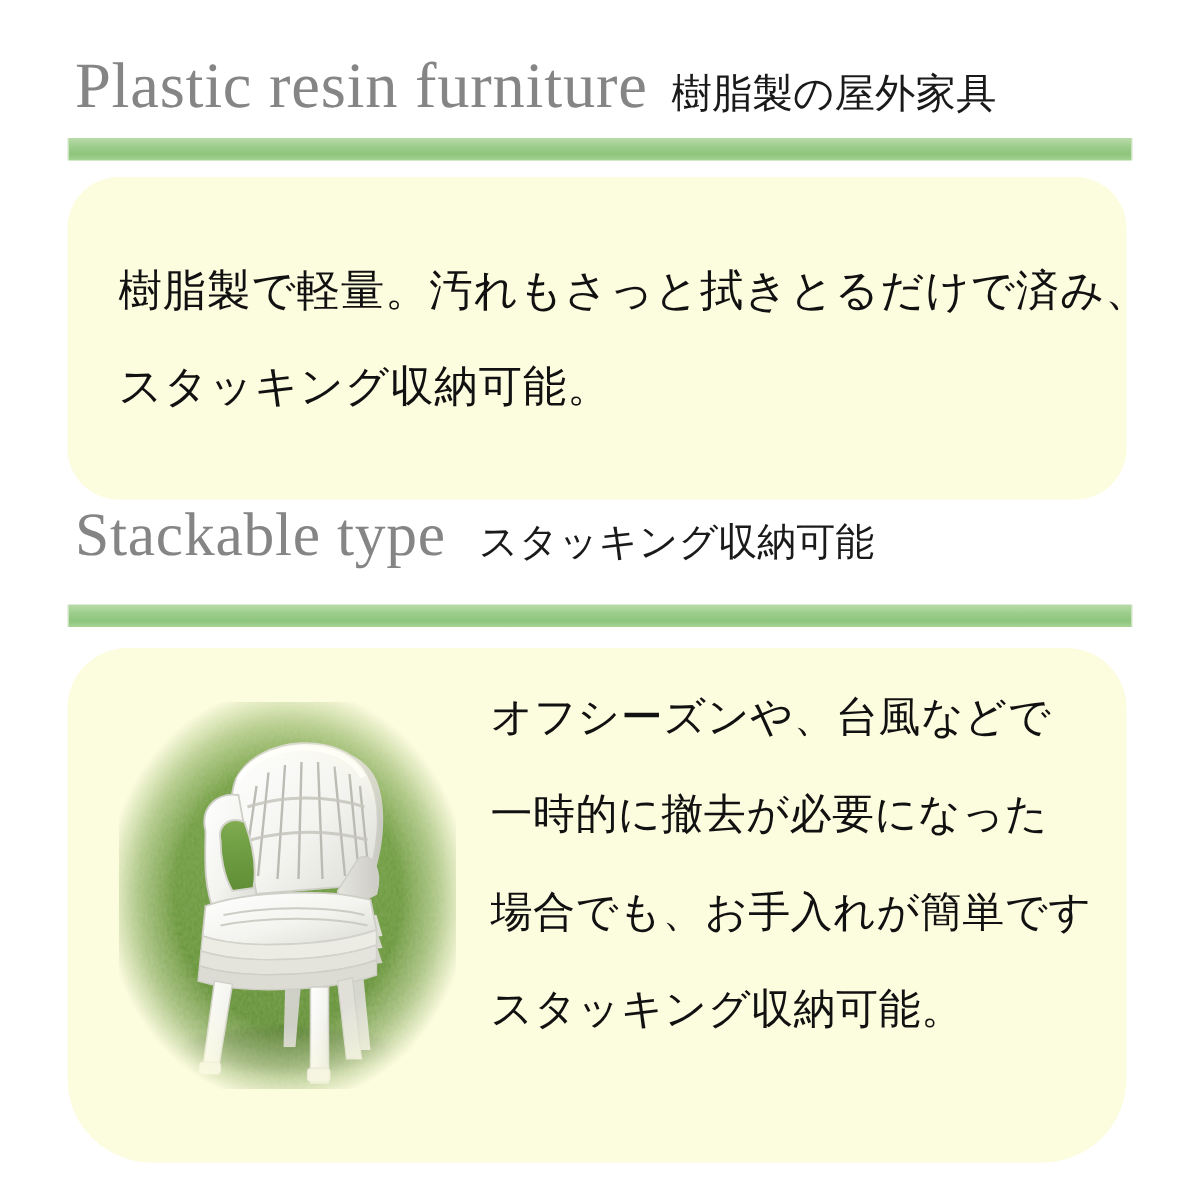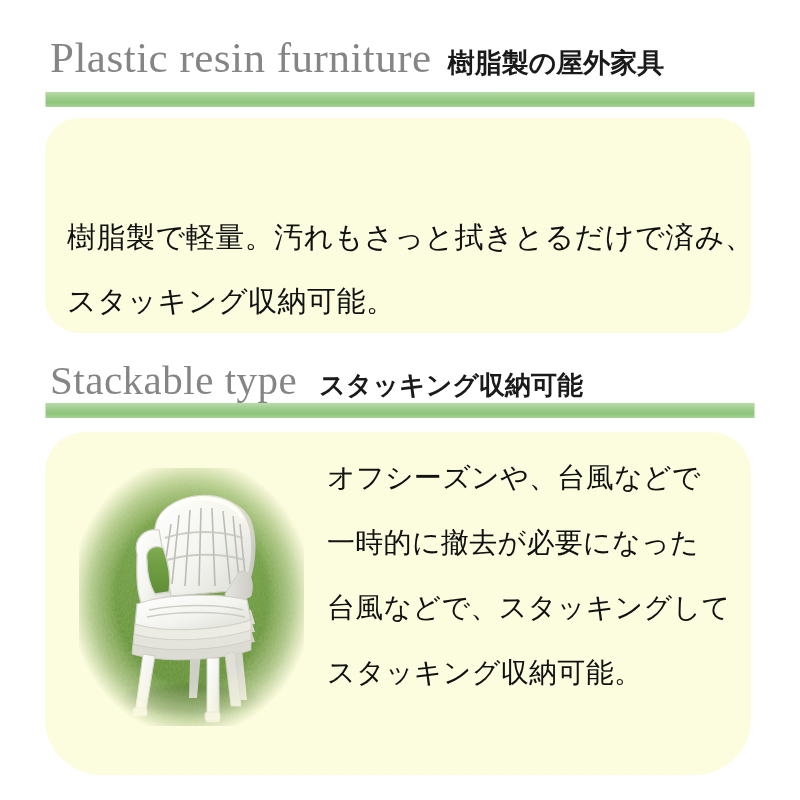--- a/index.html
+++ b/index.html
@@ -31,28 +31,28 @@
   }
   .heading-en {
     font-family: "Liberation Serif", "DejaVu Serif", serif;
     color: #858585;
     font-weight: 400;
     letter-spacing: 0.5px;
   }
   .heading-ja {
     font-family: "DejaVu Sans", "Liberation Sans", sans-serif;
     color: #1a1a1a;
-    font-weight: 700;
+    font-weight: 400;
   }
 
   #heading-1 { top: 36px; }
   #heading-1 .heading-en { font-size: 43px; line-height: 1; }
   #heading-1 .heading-ja { font-size: 27px; margin-left: 16px; }
 
-  #heading-2 { top: 360px; }
+  #heading-2 { top: 336px; }
   #heading-2 .heading-en { font-size: 41px; line-height: 1; }
   #heading-2 .heading-ja { font-size: 26px; margin-left: 22px; }
 
   
   .divider {
     position: absolute;
     left: 45px;
     width: 710px;
     height: 15px;
     background: linear-gradient(to bottom,
@@ -72,27 +72,26 @@
     position: absolute;
     left: 45px;
     top: 118px;
     width: 706px;
     height: 215px;
     background: #fcfcdf;
     border-radius: 34px 34px 34px 34px;
   }
   #description-panel .desc-line {
     position: absolute;
-    left: 22px;
+    left: 34px;
     font-family: Liberation Sans, sans-serif;
     font-size: 29px;
     color: #111111;
     letter-spacing: 0.5px;
     white-space: nowrap;
-    margin-top: 44px;
   }
   #description-panel .desc-line.l1 { top: 56px; }
   #description-panel .desc-line.l2 { top: 120px; }
 
   
   #stack-panel {
     position: absolute;
     left: 45px;
     top: 432px;
     width: 706px;
@@ -255,19 +254,19 @@
           <rect x="54" y="240" width="14" height="8" rx="2.5" fill="#eaeae3" stroke="#cfcfc7" stroke-width="0.8"></rect>
 
           <path d="M156 184 L162 238 L152 238 L146 186 Z" fill="#e0e0d9" stroke="#cfcfc7" stroke-width="0.8"></path>
         </g>
       </svg>
     </div>
 
     <div id="stack-text">
       <div class="stack-line">オフシーズンや、台風などで</div>
       <div class="stack-line">一時的に撤去が必要になった</div>
-      <div class="stack-line">台風などで、スタッキングして</div>
+      <div class="stack-line">場合でも、お手入れが簡単です</div>
       <div class="stack-line">スタッキング収納可能。</div>
     </div>
 
   </div>
 
 </div>
 
 </body></html>

